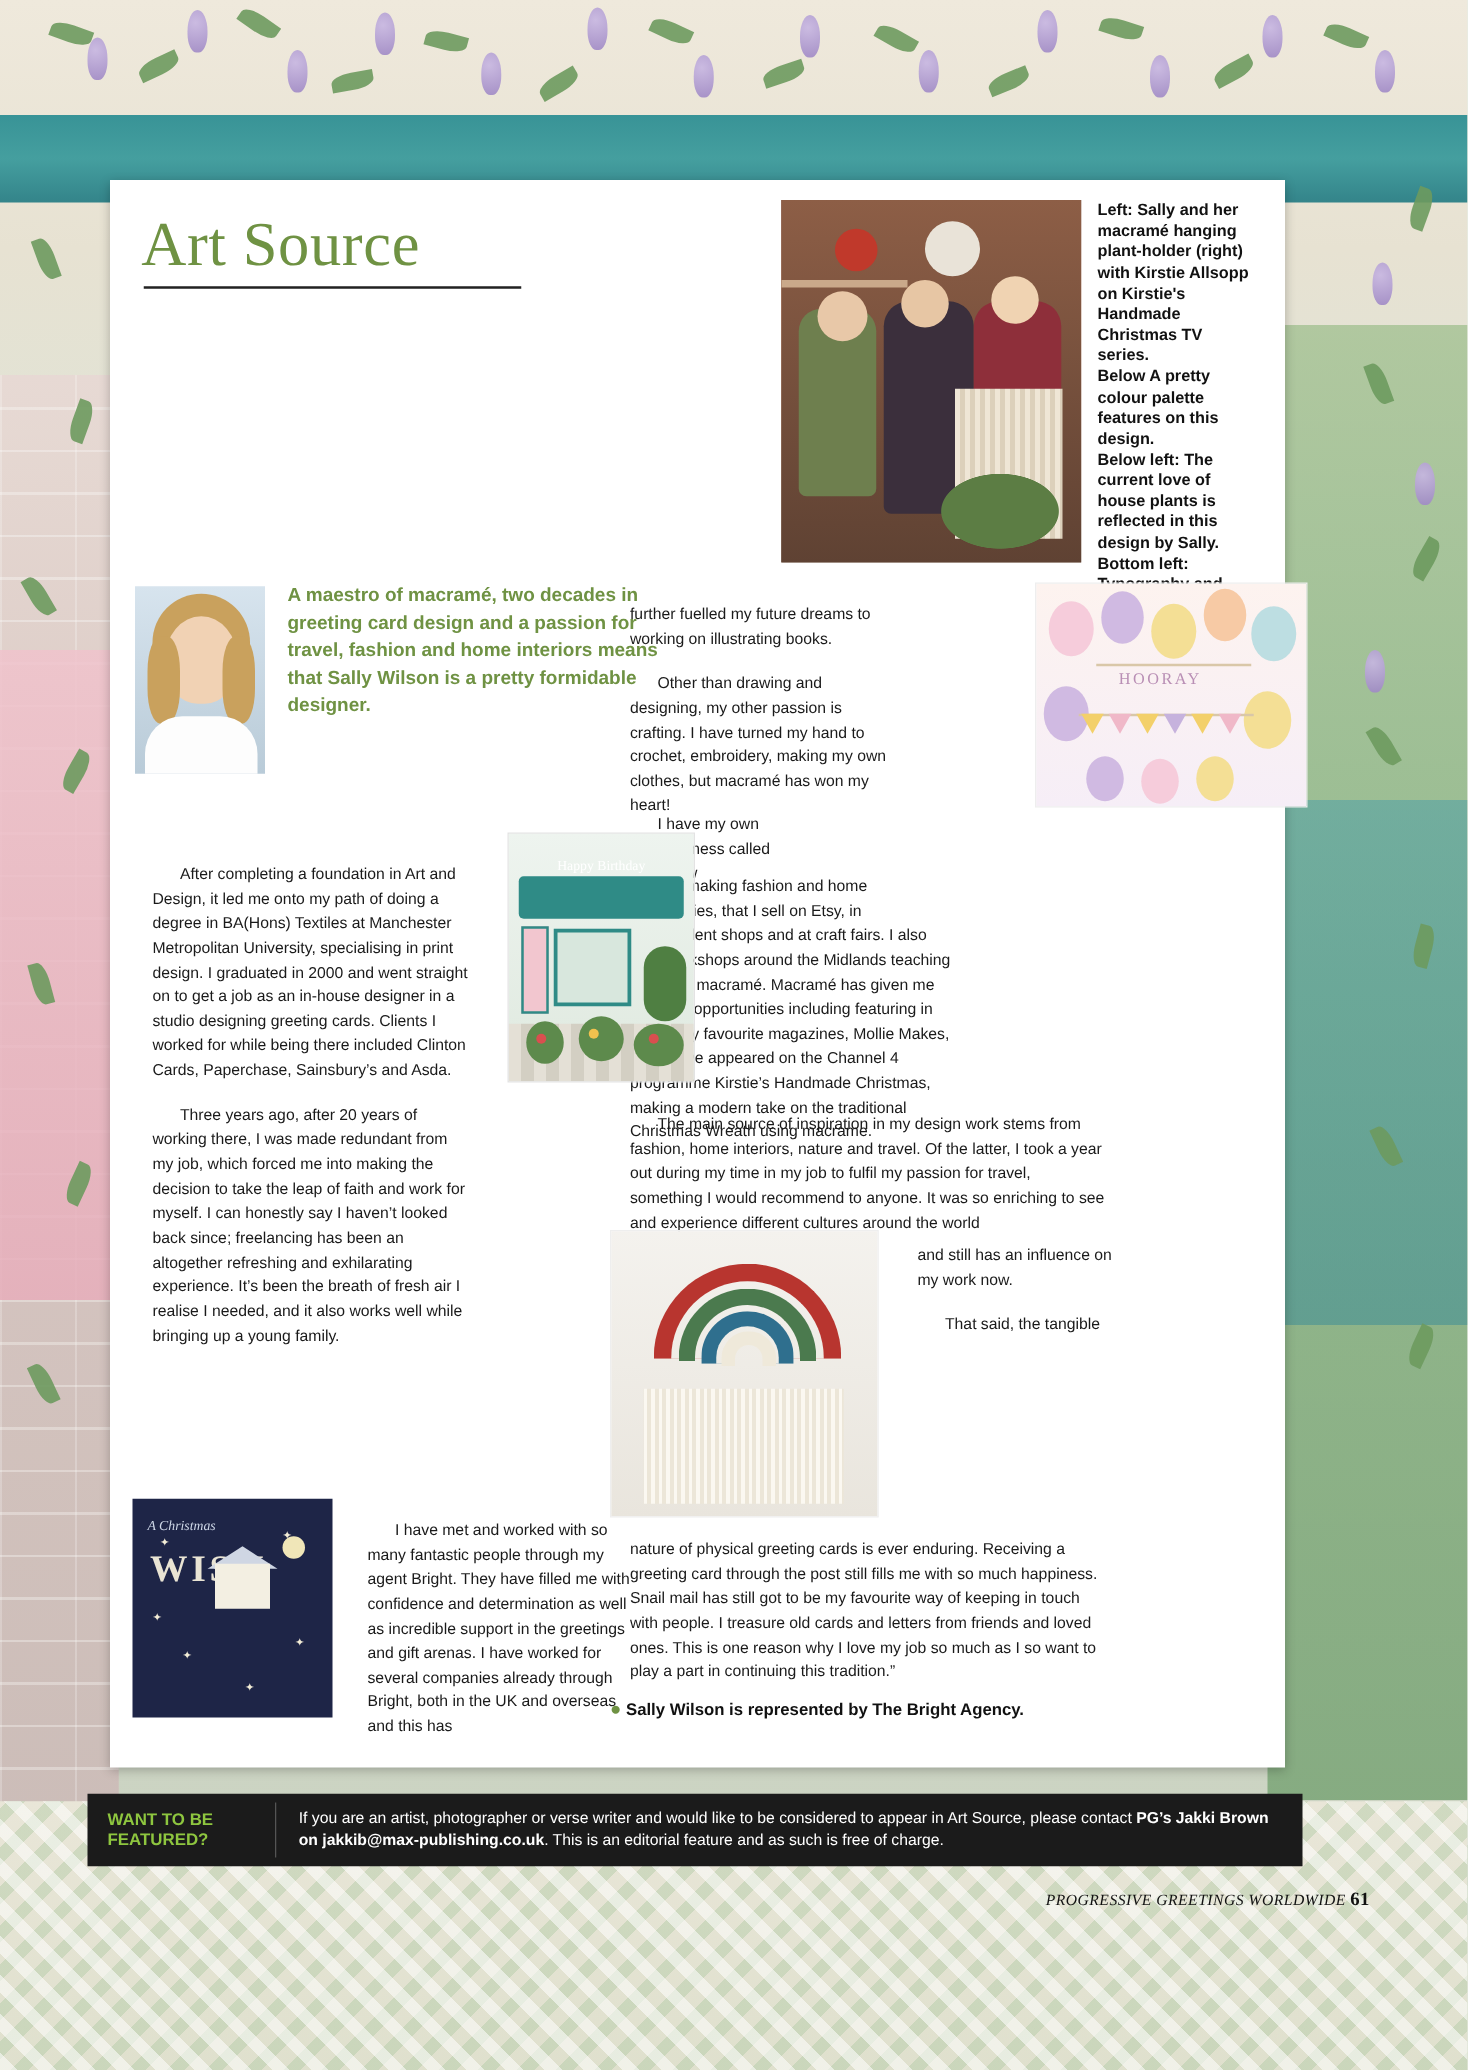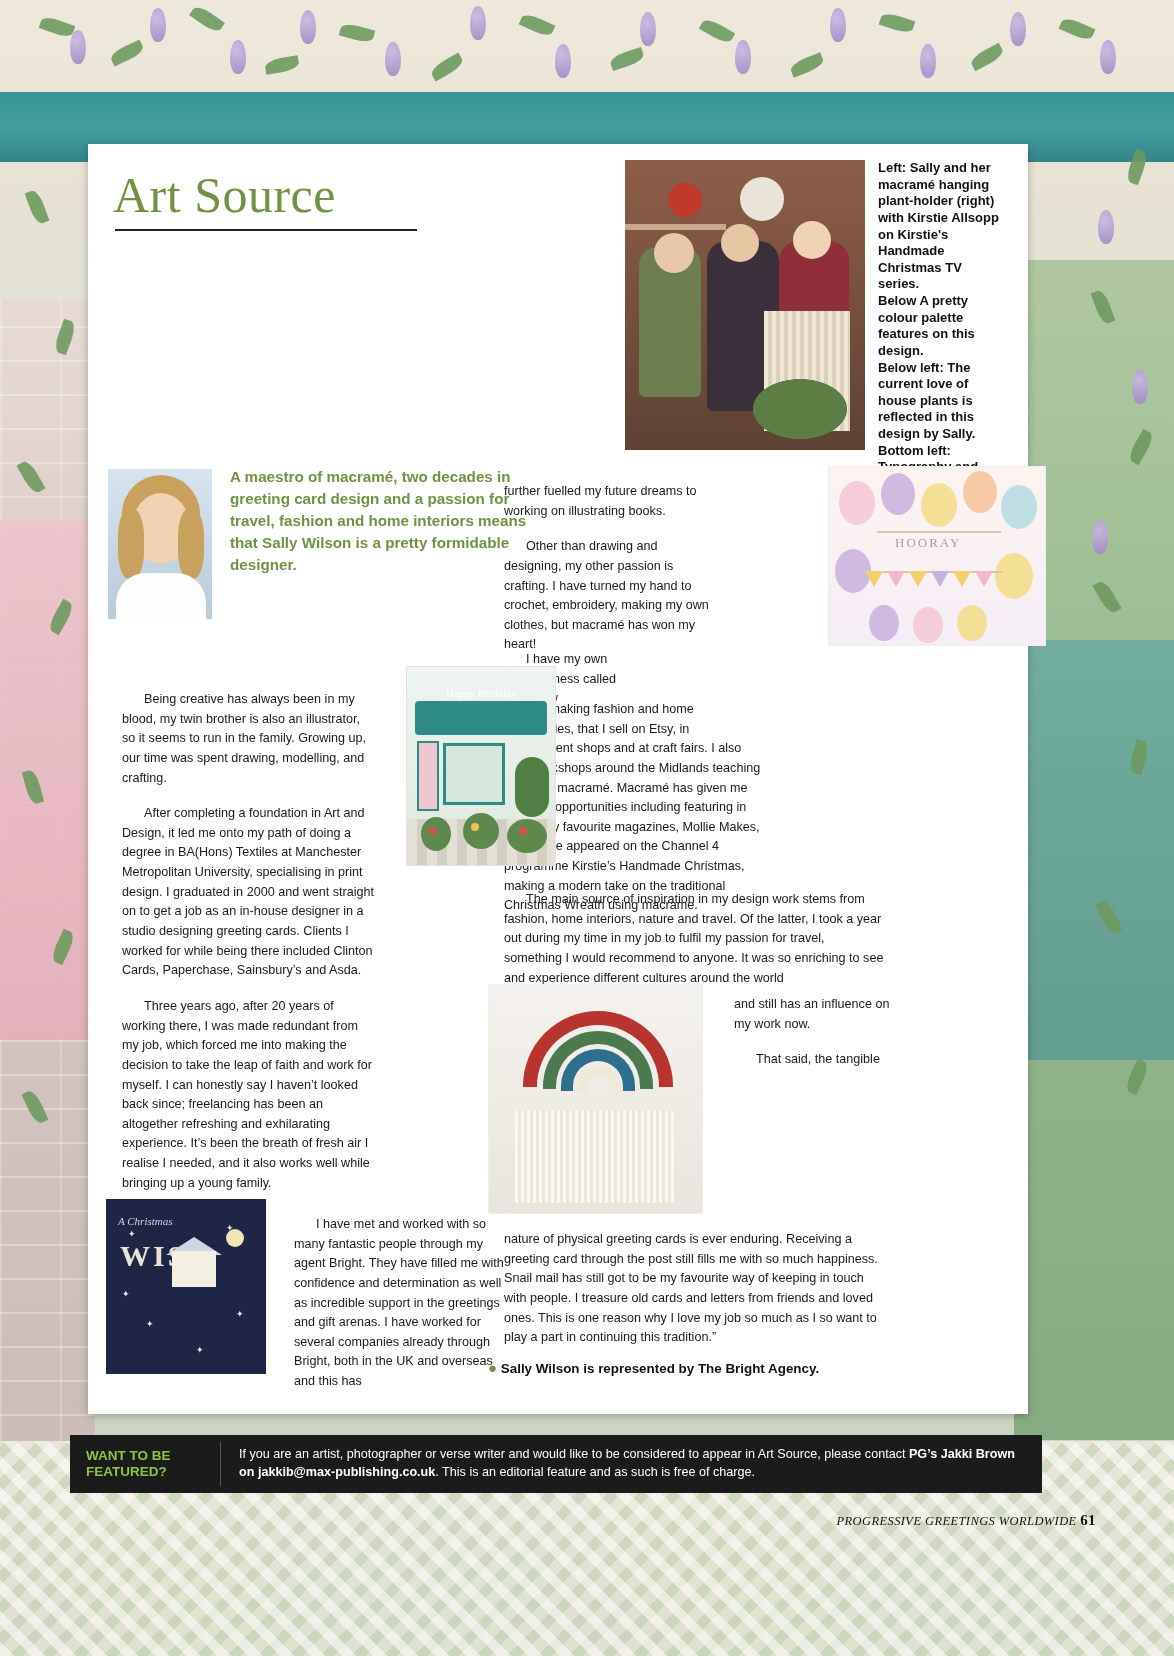--- a/index.html
+++ b/index.html
@@ -341,21 +341,20 @@
     <div class="pt-hair2"></div>
     <div class="pt-hair3"></div>
     <div class="pt-body"></div>
   </div>
 
   <div class="standfirst">
     <span>A maestro of macramé, two decades in greeting card design and a passion for travel, fashion and home interiors means that Sally Wilson is a pretty formidable designer.</span>
   </div>
 
   <div class="col" id="col1">
-    <p class="ind">Being creative has always been in my blood, my twin brother is also an illustrator, so it seems to run in the family. Growing up, our time was spent drawing, modelling, and crafting.</p>
     <p class="ind">After completing a foundation in Art and Design, it led me onto my path of doing a degree in BA(Hons) Textiles at Manchester Metropolitan University, specialising in print design. I graduated in 2000 and went straight on to get a job as an in-house designer in a studio designing greeting cards. Clients I worked for while being there included Clinton Cards, Paperchase, Sainsbury’s and Asda.</p>
     <p class="ind">Three years ago, after 20 years of working there, I was made redundant from my job, which forced me into making the decision to take the leap of faith and work for myself. I can honestly say I haven’t looked back since; freelancing has been an altogether refreshing and exhilarating experience. It’s been the breath of fresh air I realise I needed, and it also works well while bringing up a young family.</p>
   </div>
 
   <div class="col" id="col1b">
     <p class="ind">I have met and worked with so many fantastic people through my agent Bright.  They have filled me with confidence and determination as well as incredible support in the greetings and gift arenas. I have worked for several companies already through Bright, both in the UK and overseas and this has</p>
   </div>
 
   <div class="col" id="col2a">
     <p>further fuelled my future dreams to working on illustrating books.</p>

